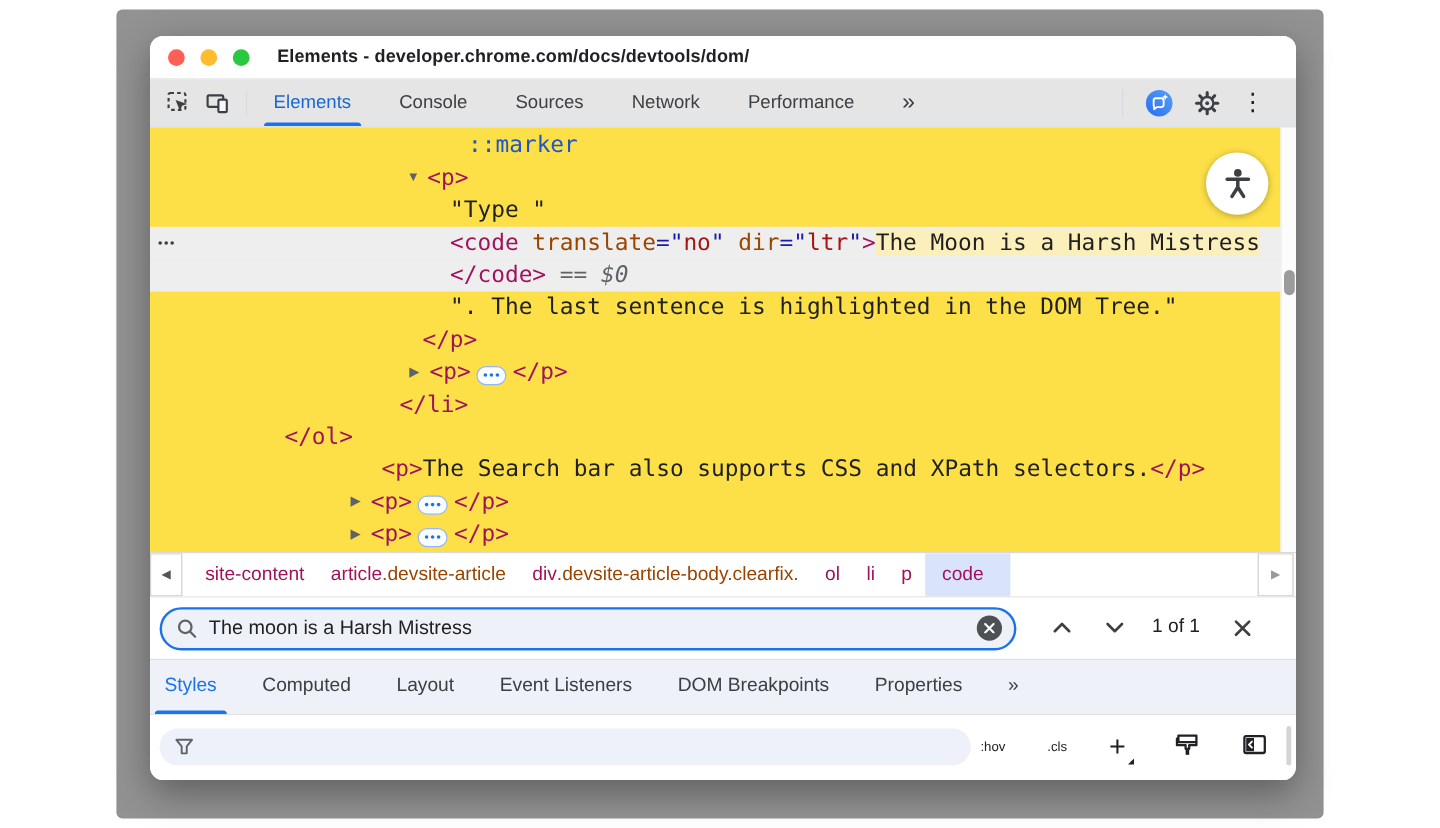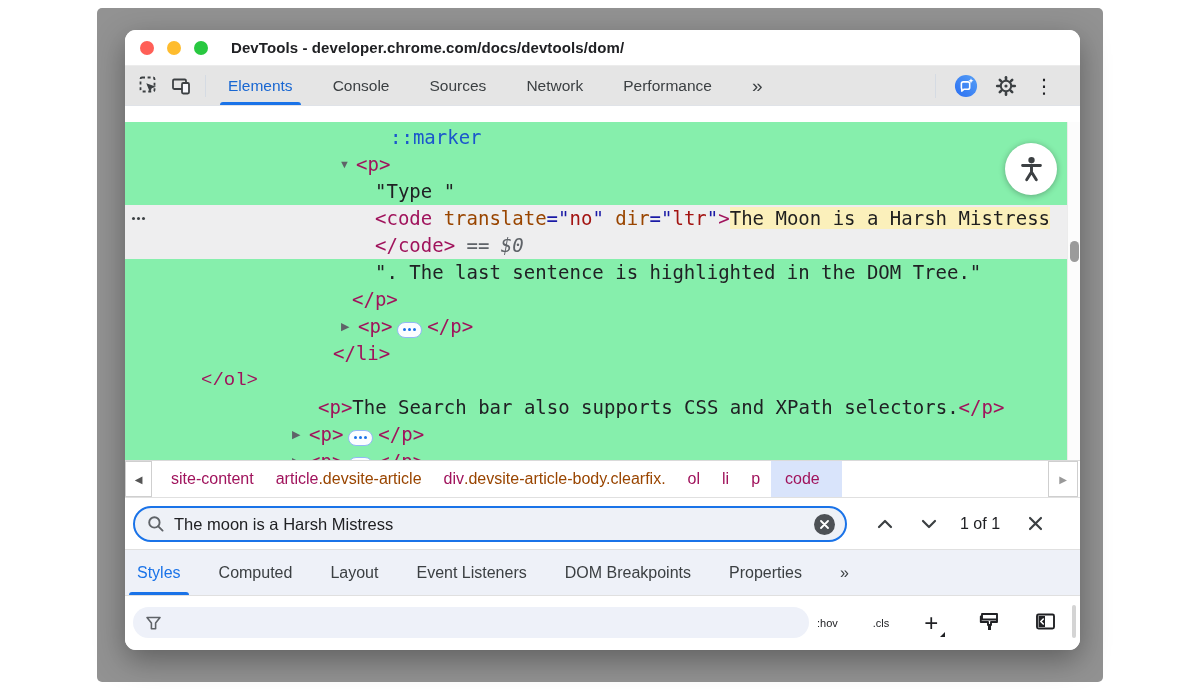--- a/index.html
+++ b/index.html
@@ -29,21 +29,21 @@
          display:flex; align-items:center; cursor:default; white-space:nowrap; }
   .tab.active { color:#1967d2; }
   .tab.active::after { content:""; position:absolute; left:-8px; right:-8px; bottom:0;
                        height:3px; background:#1a73e8; border-radius:3px 3px 0 0; }
   .tab-overflow { font-size:19px; color:#3c4043; letter-spacing:-2px; margin-left:0; }
   .tb-right { margin-left:auto; display:flex; align-items:center; gap:16px; padding-right:26px; }
   .tb-right-divider { width:1px; height:24px; background:#d5dbe3; margin-right:2px; }
   .kebab { font-size:20px; color:#202124; line-height:1; }
 
   
-  .dom-area { flex:1 1 auto; position:relative; background:#86efac; overflow:hidden; padding-top:2px;margin-top:16px; }
+  .dom-area { flex:1 1 auto; position:relative; background:#fde047; overflow:hidden; padding-top:2px; }
   .dom-row { position:relative; height:27px; line-height:27px; white-space:pre;
              font-family:"DejaVu Sans Mono", monospace; font-size:19px; color:#202124; }
   .dom-row.sel { background:#eeeeef; }
   .tree-arrow { position:absolute; top:0; font-size:11px; color:#5f6368; line-height:27px;
                 font-family:"Liberation Sans", sans-serif; }
   .gutter { position:absolute; left:7px; top:0; height:27px; display:flex; align-items:center; gap:2px; }
   .gdot { width:3px; height:3px; border-radius:50%; background:#3c4043; }
   .tk-tag   { color:#a0135c; }
   .tk-attr  { color:#994500; }
   .tk-punct { color:#1a1aa6; }
@@ -120,21 +120,21 @@
 
 <div class="stage">
   <div class="backdrop"></div>
 
   <div class="window">
 
     <div class="titlebar">
       <span class="dot r"></span>
       <span class="dot y"></span>
       <span class="dot g"></span>
-      <span class="win-title">DevTools - developer.chrome.com/docs/devtools/dom/</span>
+      <span class="win-title">Elements - developer.chrome.com/docs/devtools/dom/</span>
     </div>
 
     <div class="toolbar">
       <span class="tb-icon">
         <svg width="22" height="22" viewBox="0 0 22 22">
           <rect x="2.5" y="2.5" width="14" height="14" rx="1.5" fill="none" stroke="#3c4043" stroke-width="1.8" stroke-dasharray="3 2.6"></rect>
           <path d="M8.3 8.3 L18 11.7 L13.7 13.2 L12 17.6 Z" fill="#3c4043"></path>
         </svg>
       </span>
       <span class="tb-icon">
@@ -191,21 +191,21 @@
       <div id="dom-rows">
           <div class="dom-row" style="padding-left: 265px;"><span class="tk-pseudo">::marker</span></div>
           <div class="dom-row" style="padding-left: 231px;"><span class="tree-arrow" style="left: 214px;">▼</span><span class="tk-tag">&lt;p&gt;</span></div>
           <div class="dom-row" style="padding-left: 250px;"><span class="tk-text">"Type "</span></div>
           <div class="dom-row sel" style="padding-left: 250px;"><span class="gutter"><span class="gdot"></span><span class="gdot"></span><span class="gdot"></span></span><span class="tk-tag">&lt;code</span><span class="tk-attr"> translate</span><span class="tk-punct">="</span><span class="tk-val">no</span><span class="tk-punct">"</span><span class="tk-attr"> dir</span><span class="tk-punct">="</span><span class="tk-val">ltr</span><span class="tk-punct">"</span><span class="tk-tag">&gt;</span><span class="tk-hl">The Moon is a Harsh Mistress</span></div>
           <div class="dom-row sel" style="padding-left: 250px;"><span class="tk-tag">&lt;/code&gt;</span><span class="tk-meta"> == </span><span class="tk-meta_i">$0</span></div>
           <div class="dom-row" style="padding-left: 250px;"><span class="tk-text">". The last sentence is highlighted in the DOM Tree."</span></div>
           <div class="dom-row" style="padding-left: 227px;"><span class="tk-tag">&lt;/p&gt;</span></div>
           <div class="dom-row" style="padding-left: 233px;"><span class="tree-arrow" style="left: 216px;">▶</span><span class="tk-tag">&lt;p&gt;</span><span class="expand-pill"><span class="pdot"></span><span class="pdot"></span><span class="pdot"></span></span><span class="tk-tag">&lt;/p&gt;</span></div>
           <div class="dom-row" style="padding-left: 208px;"><span class="tk-tag">&lt;/li&gt;</span></div>
-          <div class="dom-row" style="padding-left: 76px; font-family: Liberation Mono, monospace;"><span class="tk-tag">&lt;/ol&gt;</span></div>
+          <div class="dom-row" style="padding-left: 112px;"><span class="tk-tag">&lt;/ol&gt;</span></div>
           <div class="dom-row" style="padding-left: 193px;"><span class="tk-tag">&lt;p&gt;</span><span class="tk-text">The Search bar also supports CSS and XPath selectors.</span><span class="tk-tag">&lt;/p&gt;</span></div>
           <div class="dom-row" style="padding-left: 184px;"><span class="tree-arrow" style="left: 167px;">▶</span><span class="tk-tag">&lt;p&gt;</span><span class="expand-pill"><span class="pdot"></span><span class="pdot"></span><span class="pdot"></span></span><span class="tk-tag">&lt;/p&gt;</span></div>
           <div class="dom-row" style="padding-left: 184px;"><span class="tree-arrow" style="left: 167px;">▶</span><span class="tk-tag">&lt;p&gt;</span><span class="expand-pill"><span class="pdot"></span><span class="pdot"></span><span class="pdot"></span></span><span class="tk-tag">&lt;/p&gt;</span></div>
         </div>
       <div class="a11y-btn">
         <svg width="27" height="28" viewBox="0 0 20 22">
           <circle cx="10" cy="4" r="2.5" fill="#3c4043"></circle>
           <path d="M3 8.2 H17 M10 8 V13.4 M10 13.4 L6.2 19.4 M10 13.4 L13.8 19.4" fill="none" stroke="#3c4043" stroke-width="2.3" stroke-linecap="round" stroke-linejoin="round"></path>
         </svg>
       </div>

